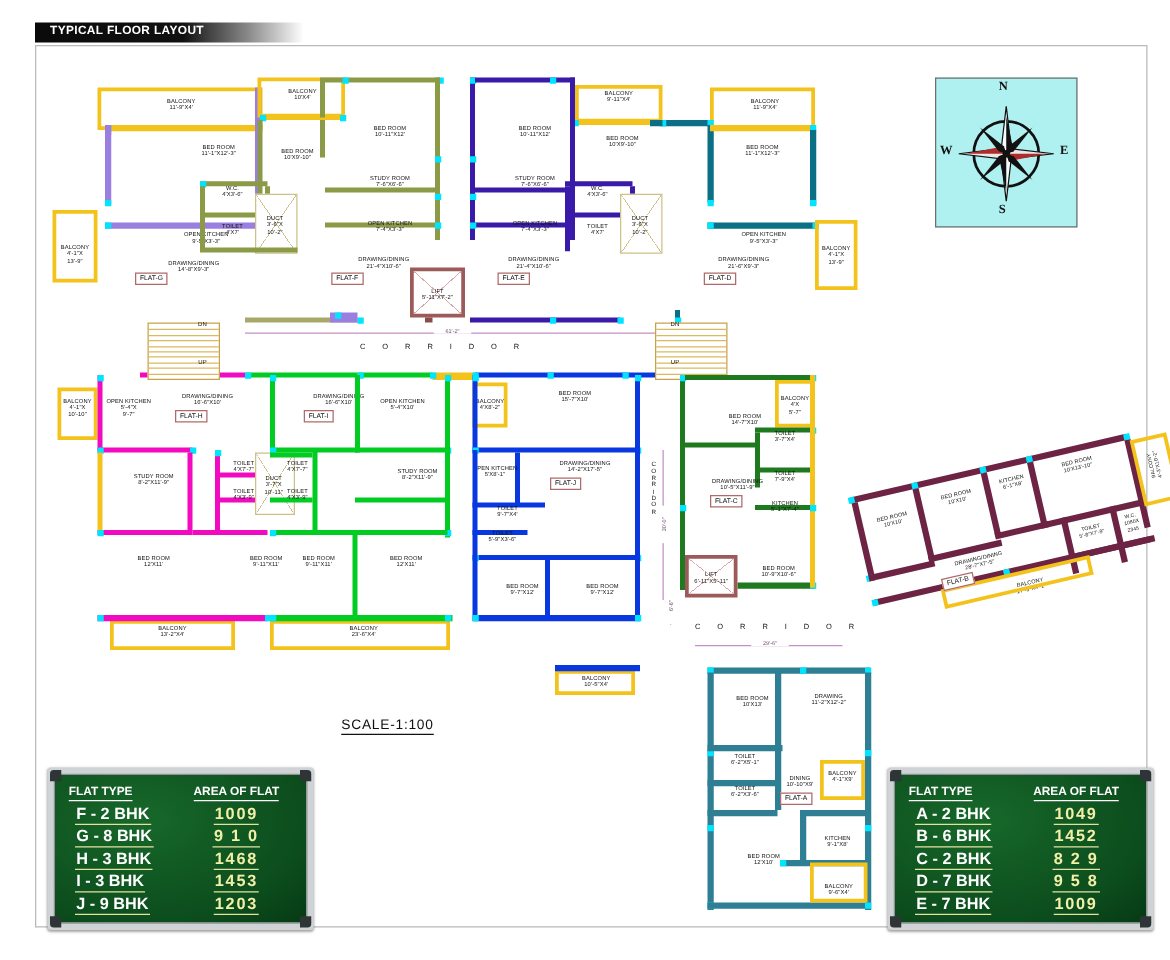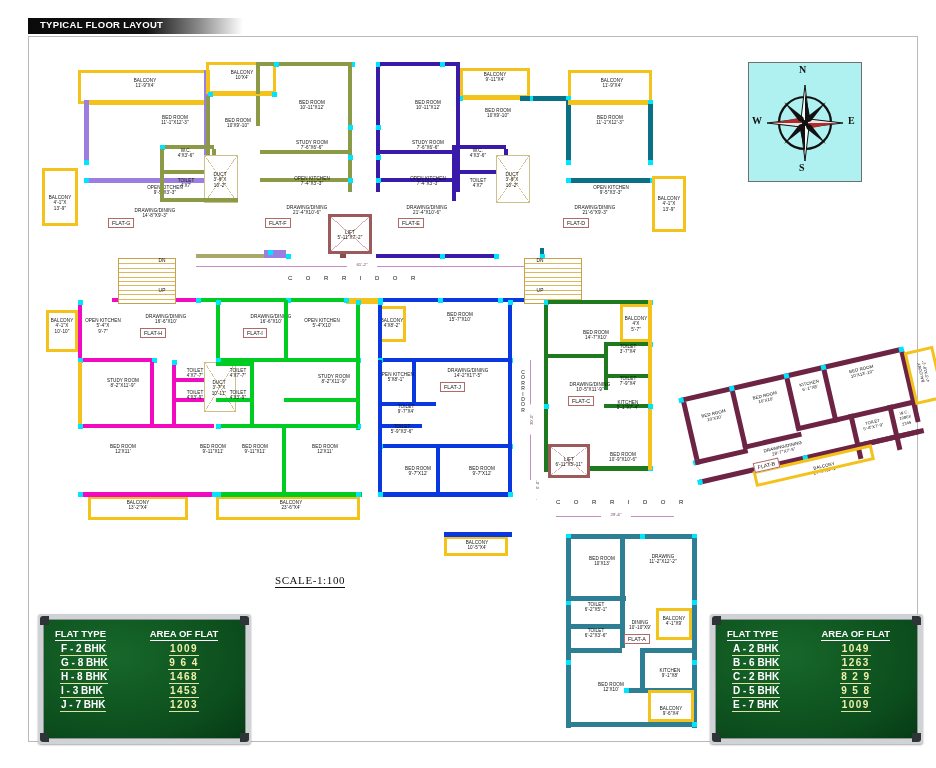--- a/index.html
+++ b/index.html
@@ -47,40 +47,40 @@
       background:#aff0f0;border:1px solid #6f6f6f;}
   #compass-box .cl{position:absolute;font-size:10px;font-weight:bold;
       font-family:"Liberation Serif",serif;color:#111;}
 
   
   #plan-title{position:absolute;left:205px;top:570px;width:210px;text-align:center;}
   #plan-title div{font-family:"Liberation Sans",sans-serif;color:#111;}
   #plan-title .t1{font-size:12.5px;letter-spacing:1.6px;
       border-bottom:1.4px solid #111;display:inline-block;padding-bottom:1px;}
   #plan-title .t2{font-size:11px;letter-spacing:.6px;margin-top:2px;
-      border-bottom:1.4px solid #111;display:inline-block;padding-bottom:1px;font-family:Liberation Serif, serif;}
+      border-bottom:1.4px solid #111;display:inline-block;padding-bottom:1px;}
 
   
   .board{position:absolute;width:213px;height:130px;background:#cfd3d6;
       border-radius:3px;padding:5px;box-sizing:border-box;
       box-shadow:0 1px 2px rgba(0,0,0,.35);}
   .board .inner{width:100%;height:100%;
       background:radial-gradient(ellipse at 35% 30%,#17682a 0%,#0c4d1d 70%,#063a14 100%);
       border:1px solid #8e9295;box-sizing:border-box;padding:7px 10px;}
   .board .crn{position:absolute;width:9px;height:9px;background:#2f3436;}
   .board .crn.tl{left:2px;top:2px;border-radius:3px 0 0 0;}
   .board .crn.tr{right:2px;top:2px;border-radius:0 3px 0 0;}
   .board .crn.bl{left:2px;bottom:2px;border-radius:0 0 0 3px;}
   .board .crn.br{right:2px;bottom:2px;border-radius:0 0 3px 0;}
   .board table{width:100%;border-collapse:collapse;}
   .board th{font-size:9.5px;font-weight:bold;color:#fff;text-align:left;
       padding-bottom:3px;font-family:"Liberation Sans",sans-serif;}
   .board th span{border-bottom:1.4px solid #fff;padding-bottom:1px;}
   .board th.r{text-align:center;}
-  .board td{font-size:10px;font-weight:bold;color:#ffffff;padding:1px 0 0 6px;
+  .board td{font-size:13px;font-weight:bold;color:#ffffff;padding:1px 0 0 6px;
       font-family:"Liberation Sans",sans-serif;}
   .board td span{display:inline-block;border-bottom:1px solid #e3e3a0;padding:0 1px 1px 1px;}
   .board td.r{text-align:center;color:#f2f0a8;padding-left:0;letter-spacing:1.4px;}
 </style>
 </head>
 <body>
 
 <div id="header-banner">
   <span>TYPICAL FLOOR LAYOUT</span>
 </div>
@@ -584,32 +584,32 @@
         <th class="r"><span>AREA OF FLAT</span></th>
       </tr>
         </thead>
       <tbody id="left-rows">
           <tr>
             <td><span>F - 2 BHK</span></td>
             <td class="r"><span>1009</span></td>
           </tr>
           <tr>
             <td><span>G - 8 BHK</span></td>
-            <td class="r"><span>9 6 4</span></td>
-          </tr>
-          <tr>
-            <td><span>H - 8 BHK</span></td>
+            <td class="r"><span>9 1 0</span></td>
+          </tr>
+          <tr>
+            <td><span>H - 3 BHK</span></td>
             <td class="r"><span>1468</span></td>
           </tr>
           <tr>
             <td><span>I - 3 BHK</span></td>
             <td class="r"><span>1453</span></td>
           </tr>
           <tr>
-            <td><span>J - 7 BHK</span></td>
+            <td><span>J - 9 BHK</span></td>
             <td class="r"><span>1203</span></td>
           </tr>
         </tbody>
     </table>
   </div>
 </div>
 
 <div class="board" style="left:710px;top:614px;">
   <span class="crn tl"></span>
   <span class="crn tr"></span>
@@ -623,28 +623,28 @@
         <th class="r"><span>AREA OF FLAT</span></th>
       </tr>
         </thead>
       <tbody id="right-rows">
           <tr>
             <td><span>A - 2 BHK</span></td>
             <td class="r"><span>1049</span></td>
           </tr>
           <tr>
             <td><span>B - 6 BHK</span></td>
-            <td class="r"><span>1263</span></td>
+            <td class="r"><span>1452</span></td>
           </tr>
           <tr>
             <td><span>C - 2 BHK</span></td>
             <td class="r"><span>8 2 9</span></td>
           </tr>
           <tr>
-            <td><span>D - 5 BHK</span></td>
+            <td><span>D - 7 BHK</span></td>
             <td class="r"><span>9 5 8</span></td>
           </tr>
           <tr>
             <td><span>E - 7 BHK</span></td>
             <td class="r"><span>1009</span></td>
           </tr>
         </tbody>
     </table>
   </div>
 </div>

